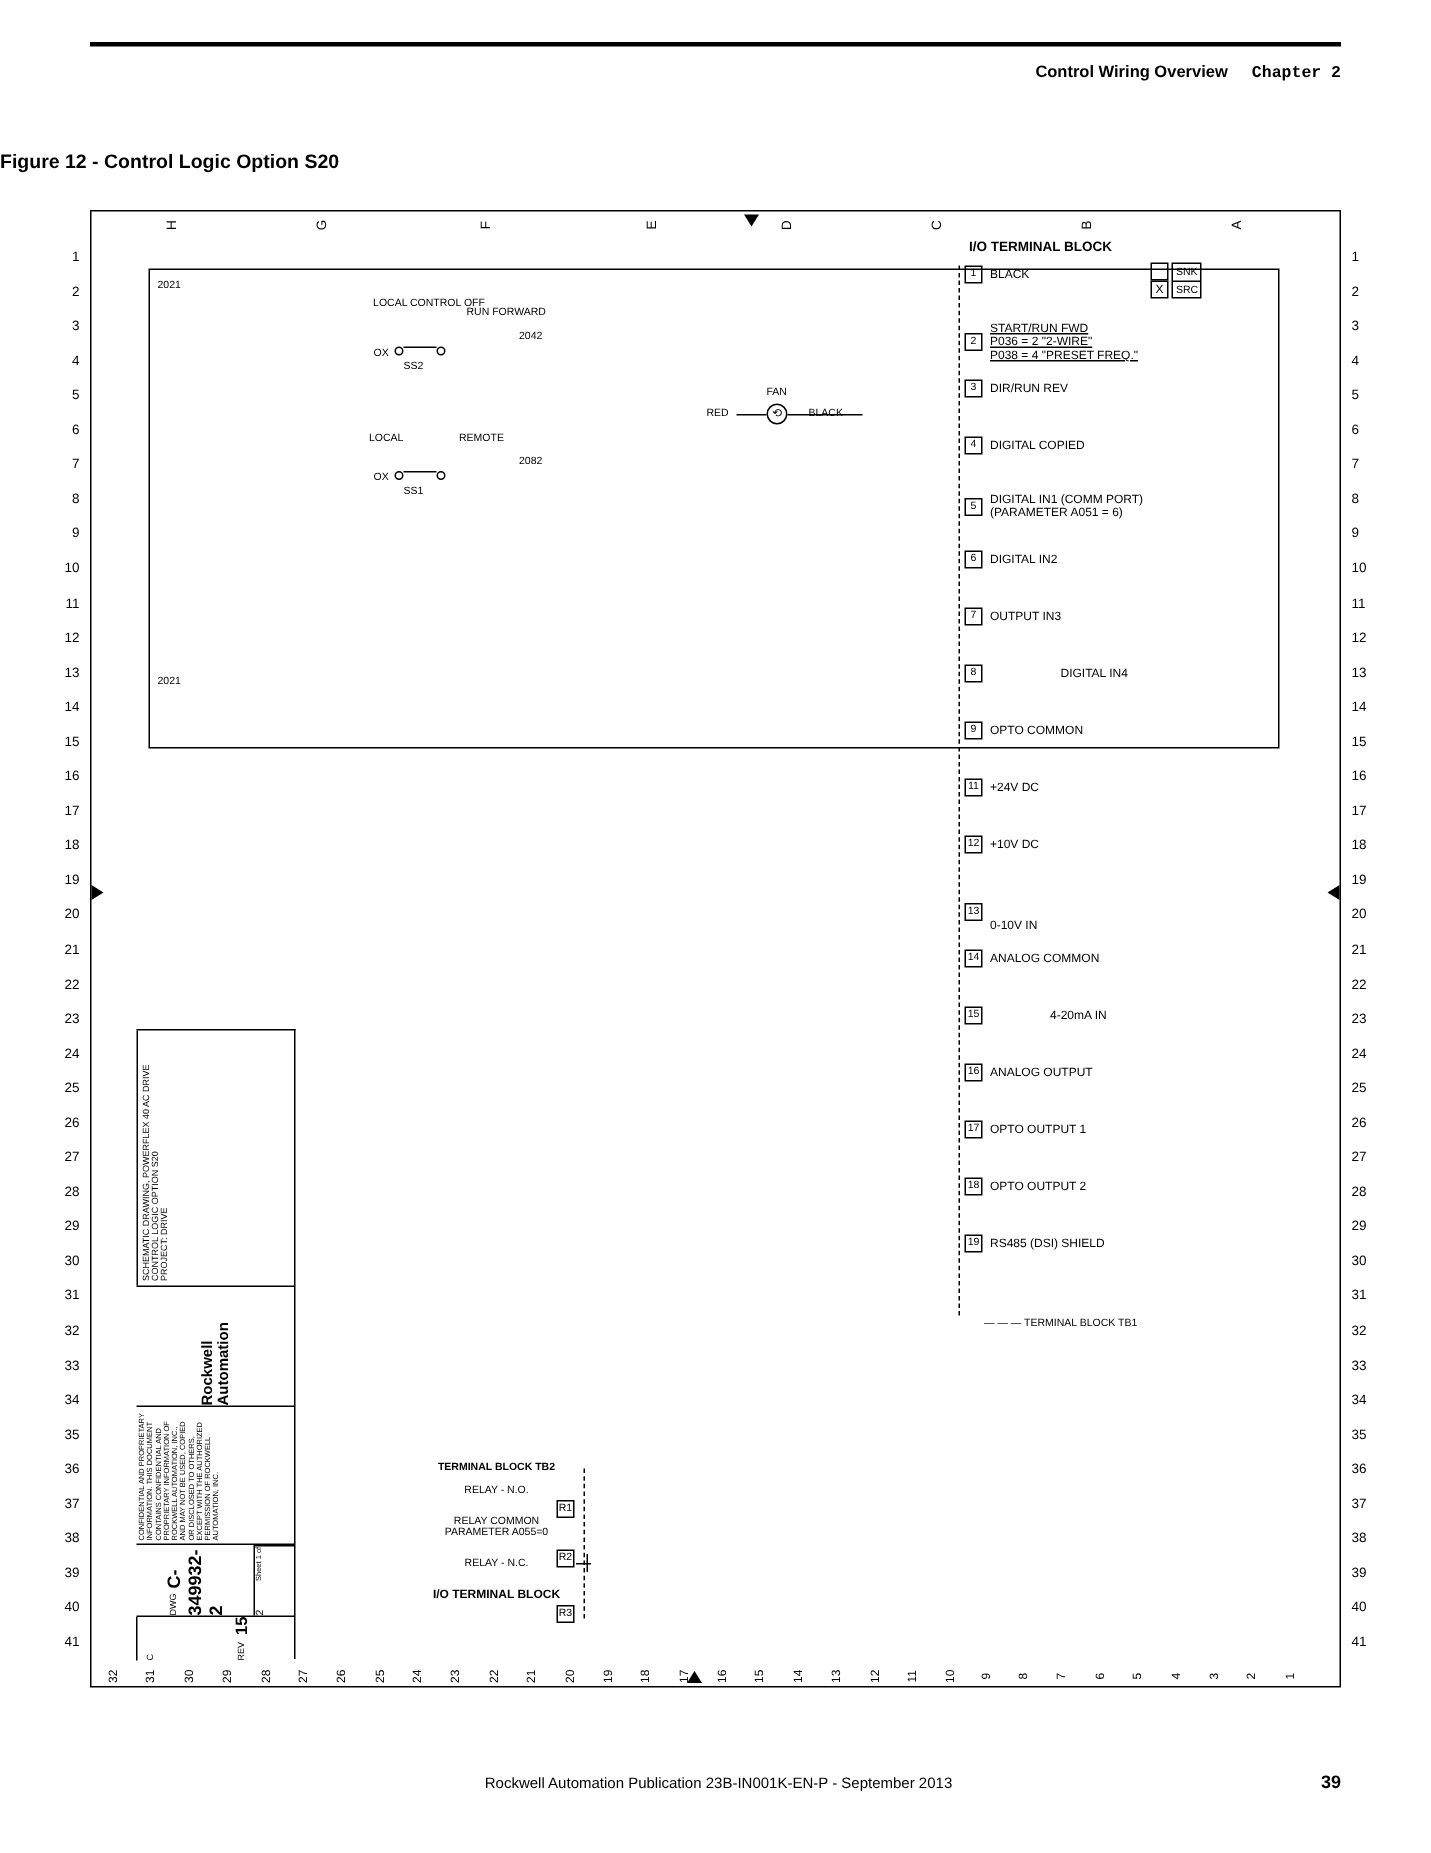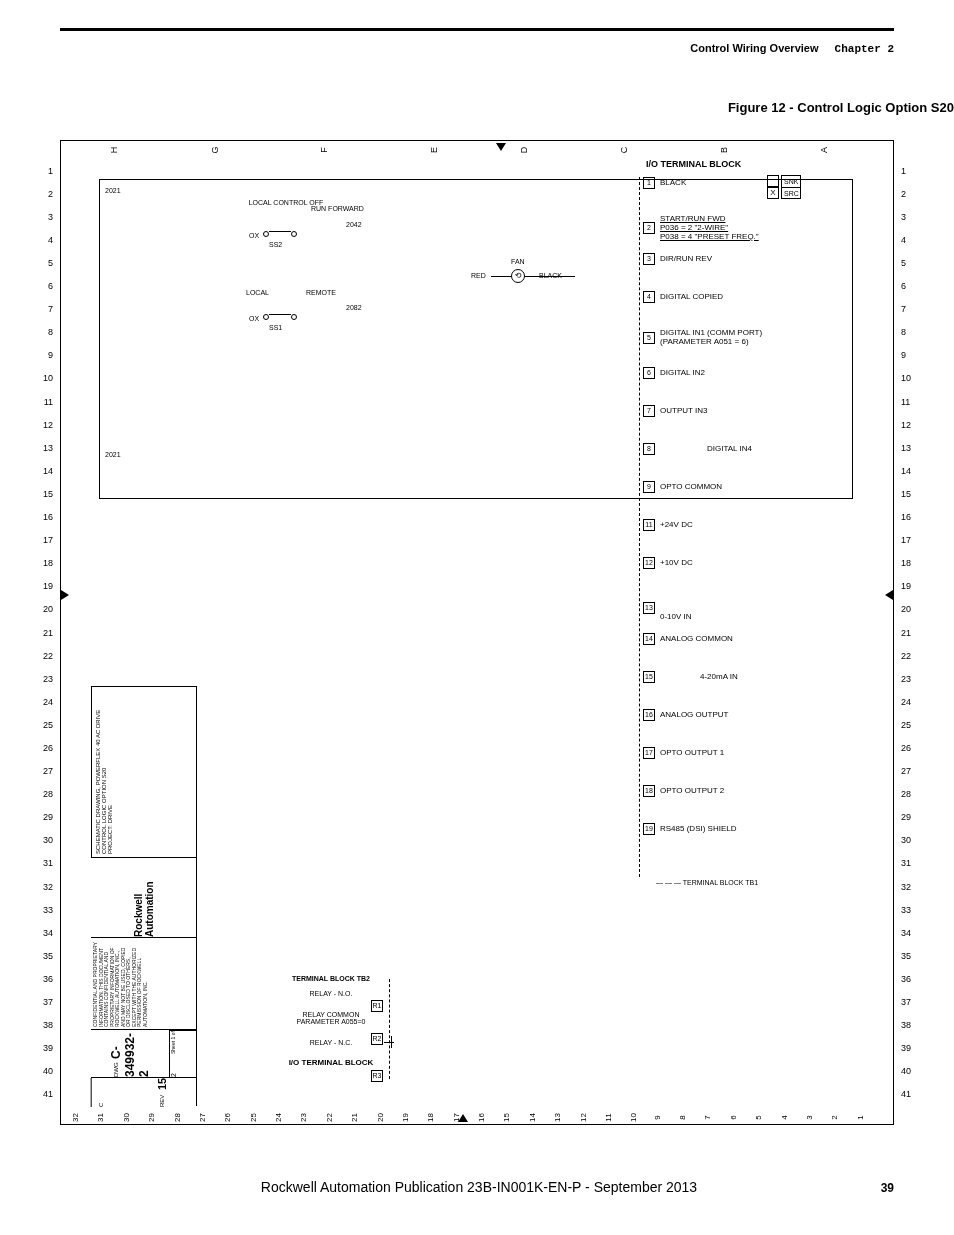--- a/index.html
+++ b/index.html
@@ -2,21 +2,21 @@
 <html><head>
 <meta charset="utf-8">
 <style>
   * { box-sizing: border-box; margin: 0; padding: 0; }
   body { font-family: Arial, Helvetica, sans-serif; background: #fff; width: 954px; height: 1235px; position: relative; color: #000; }
   .page { padding: 30px 60px 30px 60px; height: 100%; position: relative; }
   .header-rule-top { position: absolute; top: 28px; left: 60px; right: 60px; height: 3px; background: #000; }
   .header-area { position: absolute; top: 42px; right: 60px; font-size: 11px; }
   .header-area .section { font-weight: bold; margin-left: 34px; }
   .header-area .chapter { margin-left: 13px; font-weight: bold; font-family: Liberation Mono, monospace; }
-  .fig-title { position: absolute; top: 100px; left: 0; right: 0; text-align: right; font-weight: bold; font-size: 13px; }
+  .fig-title { position: absolute; top: 100px; left: 0; right: 0; text-align: left; font-weight: bold; font-size: 13px; }
   .diagram-frame { position: absolute; top: 140px; left: 60px; right: 60px; bottom: 110px; border: 1px solid #000; }
   .grid-letter { position: absolute; font-size: 9px; transform: rotate(-90deg); }
   .left-num { position: absolute; left: -22px; font-size: 9px; text-align: right; width: 14px; }
   .right-num { position: absolute; right: -22px; font-size: 9px; text-align: left; width: 14px; }
   .diagram-inner { position: absolute; top: 18px; left: 30px; right: 30px; bottom: 18px; }
   .schematic-box { position: absolute; top: 20px; left: 8px; right: 10px; height: 320px; border: 1px solid #000; }
   .wire { position: absolute; border-left: 1px dashed #000; }
   .io-title { position: absolute; font-size: 9px; font-weight: bold; }
   .term { position: absolute; font-size: 8px; }
   .term-box { display: inline-block; width: 12px; height: 12px; border: 1px solid #000; text-align: center; line-height: 10px; font-size: 7px; margin-right: 5px; vertical-align: middle; }
@@ -27,21 +27,21 @@
   .snk-box div { height: 12px; line-height: 12px; padding-left: 2px; }
   .snk-box .top { border-bottom: 1px solid #000; }
   .snk-chk { position: absolute; width: 12px; height: 12px; border: 1px solid #000; font-size: 8px; text-align: center; line-height: 10px; }
   .fan { position: absolute; width: 14px; height: 14px; border: 1px solid #000; border-radius: 50%; font-size: 8px; text-align: center; line-height: 12px; }
   .arrow-r { position: absolute; width: 0; height: 0; border-top: 5px solid transparent; border-bottom: 5px solid transparent; border-right: 8px solid #000; }
   .arrow-l { position: absolute; width: 0; height: 0; border-top: 5px solid transparent; border-bottom: 5px solid transparent; border-left: 8px solid #000; }
   .arrow-d { position: absolute; width: 0; height: 0; border-left: 5px solid transparent; border-right: 5px solid transparent; border-top: 8px solid #000; }
   .arrow-u { position: absolute; width: 0; height: 0; border-left: 5px solid transparent; border-right: 5px solid transparent; border-bottom: 8px solid #000; }
   .title-block { position: absolute; bottom: 0; left: 0; width: 106px; height: 420px; border-top: 1px solid #000; border-right: 1px solid #000; }
   .vtext { writing-mode: vertical-rl; transform: rotate(180deg); }
-  .footer { position: absolute; bottom: 40px; left: 4px; right: 0; text-align: center; font-size: 14px; }
+  .footer { position: absolute; bottom: 40px; left: 4px; right: 0; text-align: center; font-size: 10px; }
   .page-num { position: absolute; bottom: 40px; right: 60px; font-size: 12px; font-weight: bold; }
   .switch-o { display:inline-block; width:6px; height:6px; border:1px solid #000; border-radius:50%; }
   .relay-box { display:inline-block; width:12px; height:12px; border:1px solid #000; font-size:7px; text-align:center; line-height:10px; }
   .logo-txt { font-weight: bold; font-size: 10px; }
 </style>
 </head>
 <body>
 
 <div class="page">
   <div class="header-rule-top"></div>

